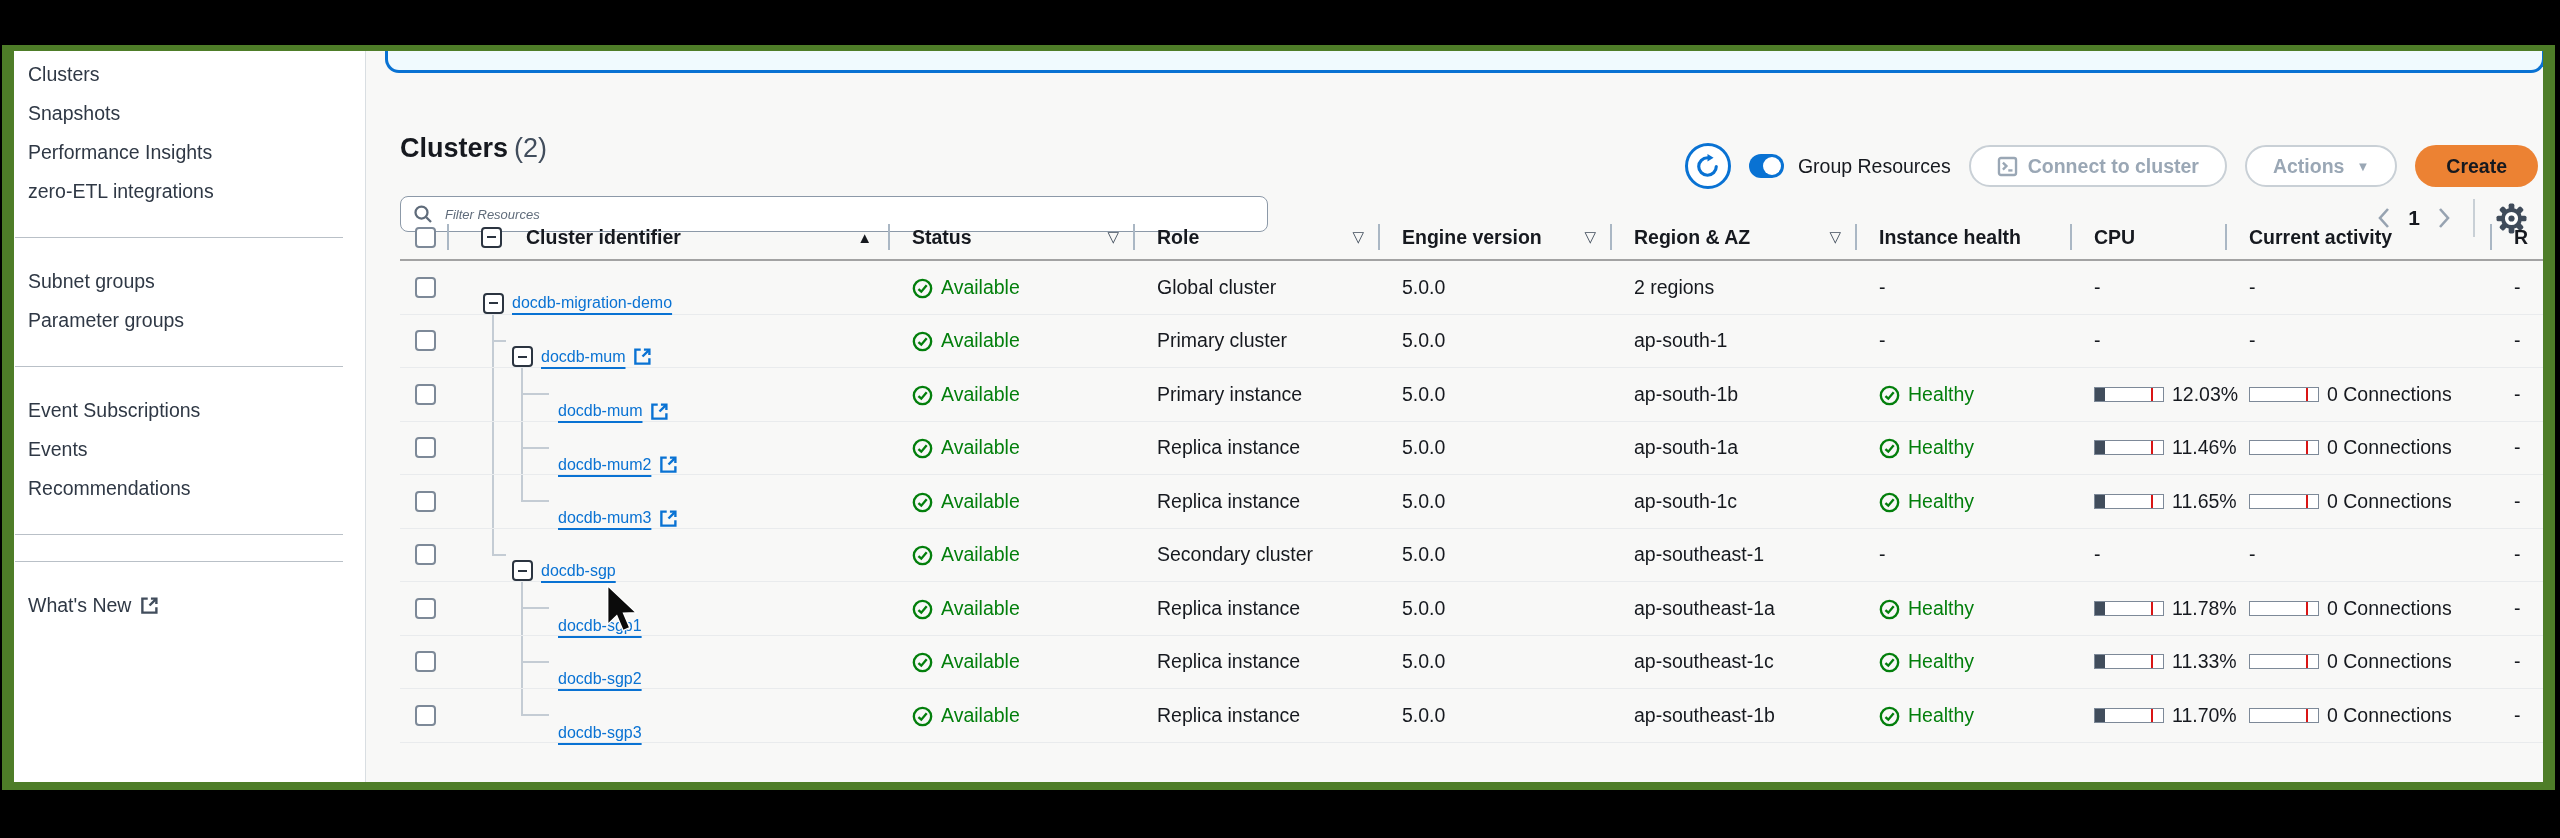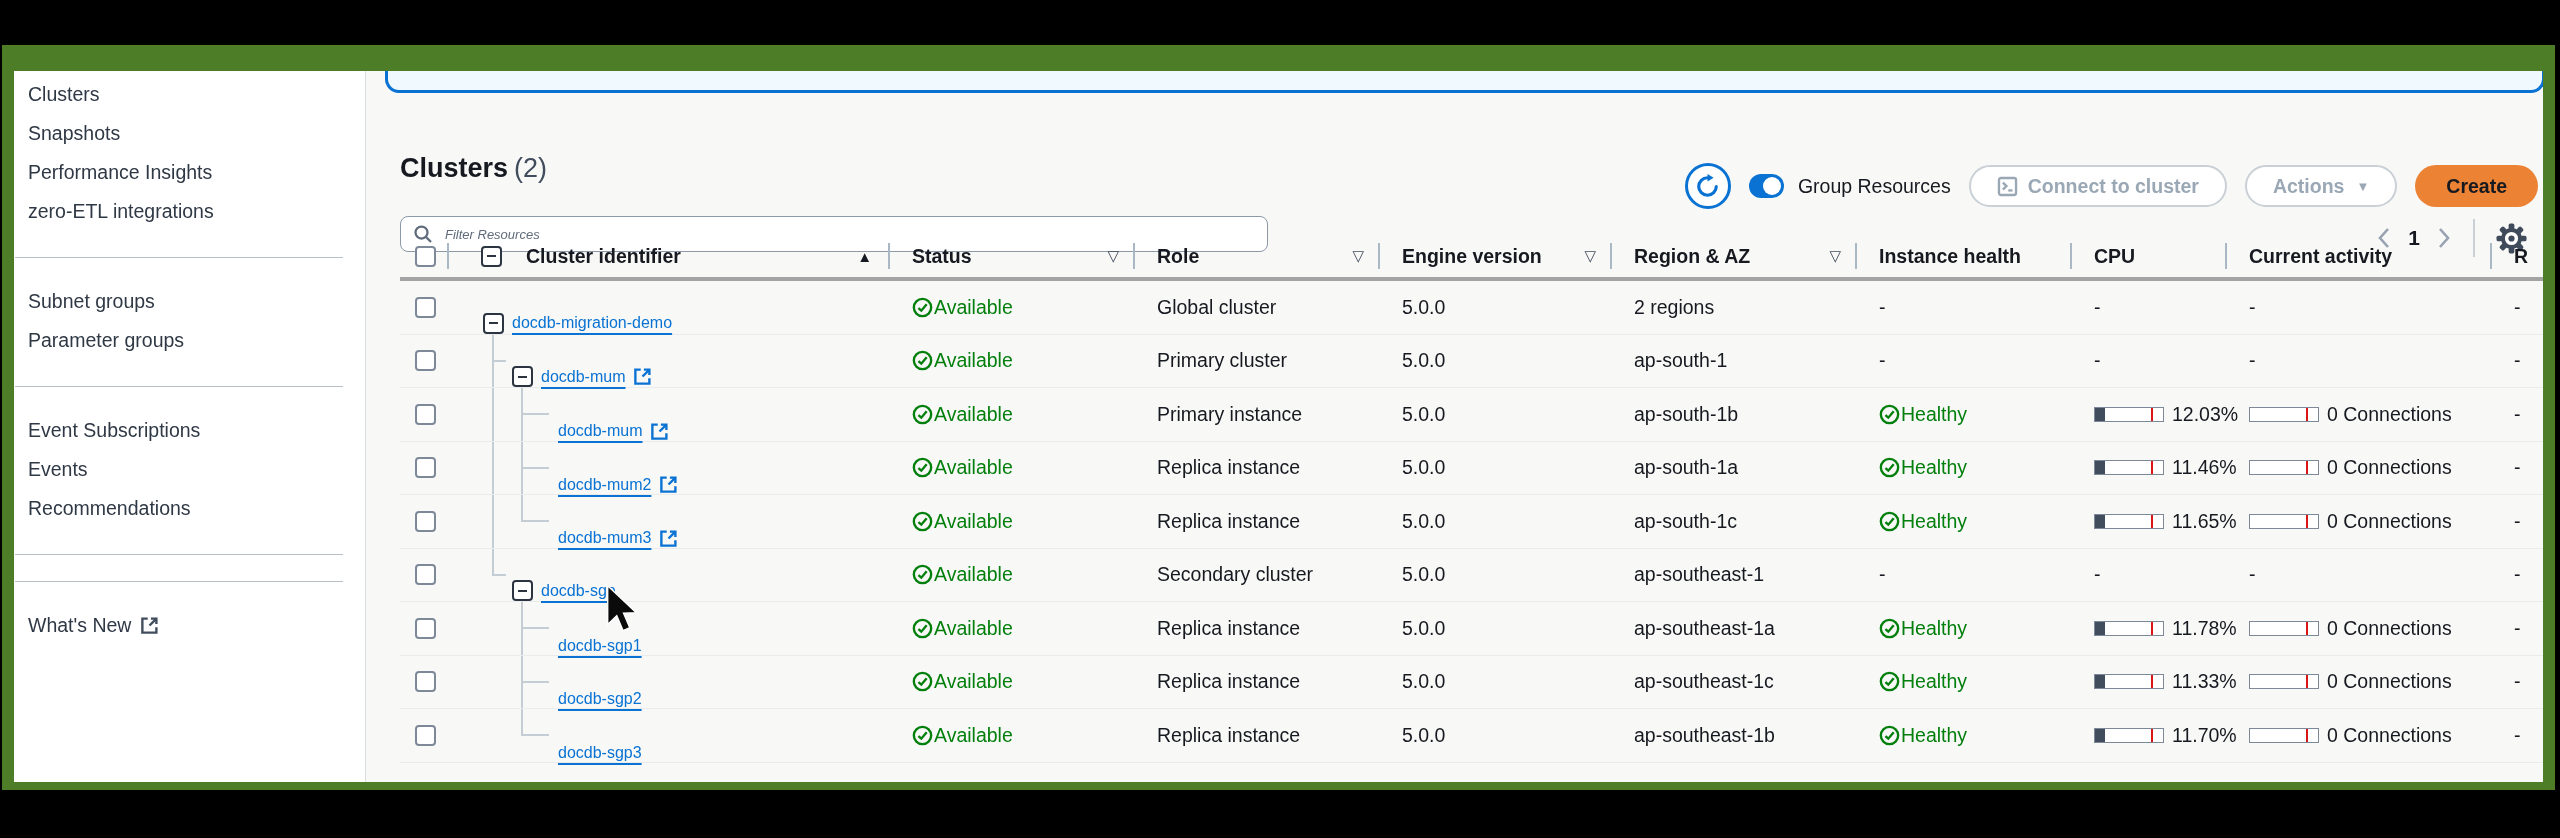--- a/index.html
+++ b/index.html
@@ -2,21 +2,21 @@
 <html><head>
 <meta charset="utf-8">
 <style>
   * { margin:0; padding:0; box-sizing:border-box; }
   html,body { width:2560px; height:838px; background:#000; overflow:hidden;
     font-family:"Liberation Sans","DejaVu Sans",sans-serif; color:#16191f; }
   .screen { position:relative; width:2560px; height:838px; background:#000; }
 
   
   .frame { position:absolute; left:2px; top:45px; width:2553px; height:745px; background:#4e7d28; }
-  .content { position:absolute; left:12px; top:6px; right:12px; bottom:8px; background:#c2410c; display:flex; overflow:hidden;margin-top:20px; }
+  .content { position:absolute; left:12px; top:6px; right:12px; bottom:8px; background:#c2410c; display:flex; overflow:hidden; }
 
   
   .sidebar { width:352px; flex:none; background:#fff; border-right:1px solid #d9dee2; padding-top:4px; overflow:hidden; }
   .sb-item { display:flex; align-items:center; gap:9px; padding:8px 14px; font-size:19.5px; color:#2f3845; cursor:pointer; }
   .sb-divider { border-top:1px solid #b9c0c7; margin:26px 22px 24px 1px; }
 
   
   .main { flex:1; position:relative; background:#f8f8f7; overflow:hidden; }
 
   .info-banner { position:absolute; left:19px; top:0; width:2160px; height:22px;
@@ -45,21 +45,21 @@
 
   .pagination { position:absolute; top:147px; right:16px; height:40px; display:flex; align-items:center; gap:17px; }
   .pg-btn { background:none; border:none; cursor:pointer; display:flex; align-items:center; }
   .pg-num { font-size:21px; font-weight:700; color:#16191f; }
   .pg-sep { width:2px; height:38px; background:#c9d0d6; margin:0 4px; }
   .gear-btn { background:none; border:none; cursor:pointer; display:flex; align-items:center; }
 
   
   .table { position:absolute; left:34px; top:164px; width:2147px;
     --cols:47px 441px 245px 245px 232px 245px 215px 155px 265px 57px; }
-  .thead { display:grid; grid-template-columns:var(--cols); height:46px; align-items:center; border-bottom:4px solid #a3a3a3; }
+  .thead { display:grid; grid-template-columns:var(--cols); height:46px; align-items:center; border-bottom:2px solid #a3a3a3; }
   .hcell { position:relative; height:100%; display:flex; align-items:center; padding-left:24px;
     font-size:19.5px; font-weight:700; color:#16191f; }
   .hcell.sep::before { content:""; position:absolute; left:0; top:50%; transform:translateY(-50%);
     width:2px; height:26px; background:#aab7c4; }
   .hcell .spacer { flex:1; }
   .sort-ic { font-size:15px; color:#16191f; margin-right:16px; }
   .filter-ic { font-size:15px; color:#414d5c; margin-right:14px; }
 
   .trow { display:grid; grid-template-columns:var(--cols); height:53.5px; align-items:center; border-bottom:1px solid #e9ebed; }
   .cell { padding-left:24px; font-size:19.5px; color:#16191f; display:flex; align-items:center; gap:8px; }
@@ -71,21 +71,21 @@
   .guide { position:absolute; background:#c4ccd4; }
   .guide.v { width:2px; top:0; }
   .guide.v.full { height:100%; }
   .guide.v.half { height:50%; }
   .guide.h { height:2px; top:50%; margin-top:-1px; }
   .expand-box { width:21px; height:21px; border:2px solid #2b3440; border-radius:4px; background:#fff; position:relative; flex:none; cursor:pointer; }
   .expand-box::after { content:""; position:absolute; left:4px; right:4px; top:50%; margin-top:-1px; height:2px; background:#2b3440; }
   .rlink { color:#0972d3; text-decoration:underline; text-decoration-thickness:1.5px; text-underline-offset:5px; cursor:pointer; white-space:nowrap; }
 
   .green { color:#037f0c; }
-  .st { display:flex; align-items:center; gap:1px; }
+  .st { display:flex; align-items:flex-end; gap:8px; }
 
   .bar { position:relative; width:70px; height:15px; border:1px solid #7d8998; background:#fff; flex:none; }
   .bar .fill { position:absolute; left:0; top:0; bottom:0; background:#414d5c; }
   .bar .mark { position:absolute; top:0; bottom:0; width:2px; background:#d91515; }
 
   .cursor { position:absolute; left:606px; top:584px; z-index:60; pointer-events:none; }
 </style>
 </head>
 <body>
 

